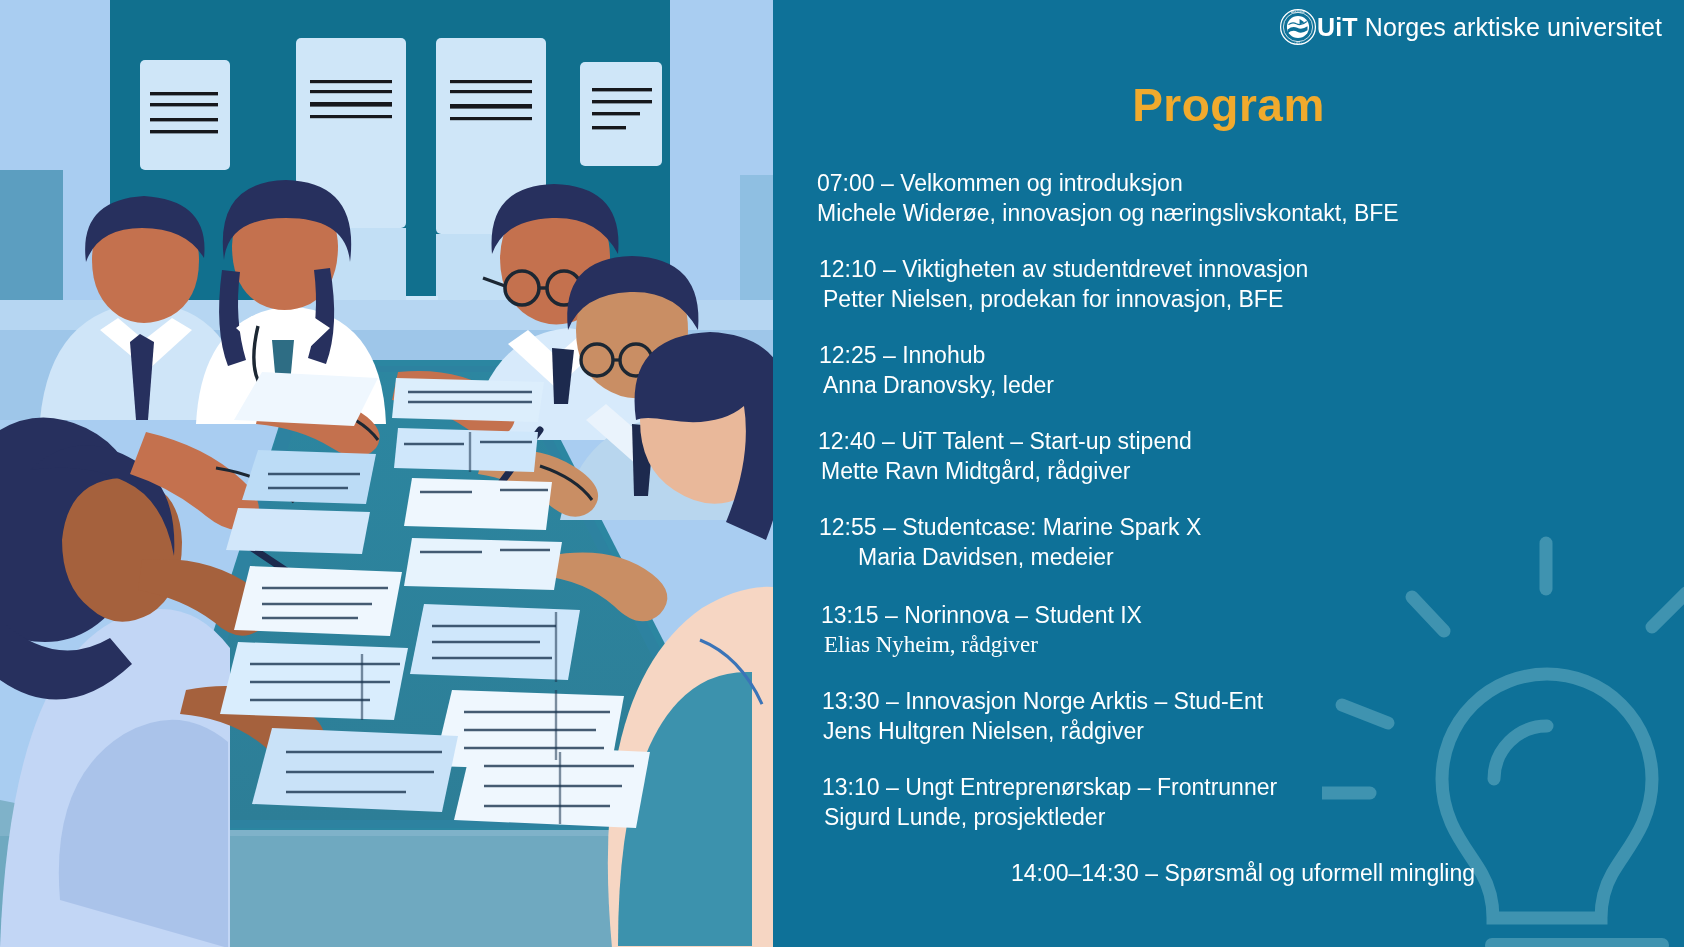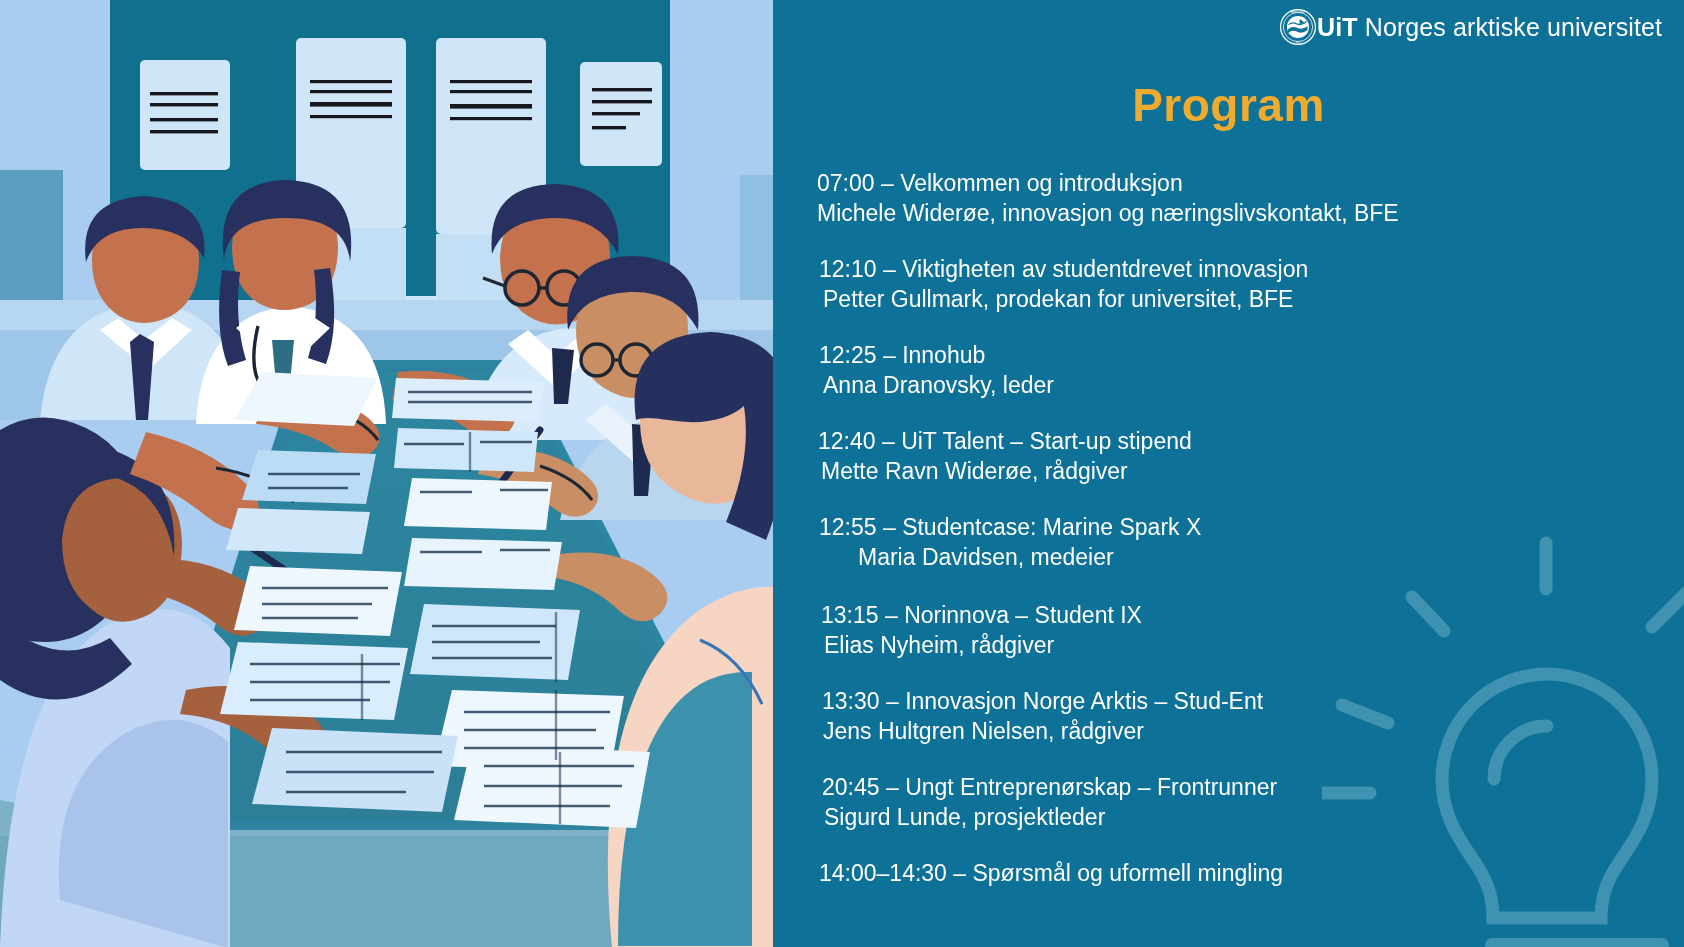--- a/index.html
+++ b/index.html
@@ -26,26 +26,26 @@
 
   .program{position:absolute;left:44px;top:168px;width:850px;color:#ffffff;}
   .entry{margin-bottom:26px;}
   .entry .l1{font-size:23px;line-height:30px;white-space:nowrap;}
   .entry .l2{font-size:23px;line-height:30px;white-space:nowrap;}
   .entry.e1 .l1{padding-left:0px;}  .entry.e1 .l2{padding-left:0px;}
   .entry.e2 .l1{padding-left:2px;}  .entry.e2 .l2{padding-left:6px;}
   .entry.e3 .l1{padding-left:2px;}  .entry.e3 .l2{padding-left:6px;}
   .entry.e4 .l1{padding-left:1px;}  .entry.e4 .l2{padding-left:4px;}
   .entry.e5 .l1{padding-left:2px;margin-top:8px;}  .entry.e5 .l2{padding-left:0px;margin-left:41px;}
-  .entry.e6 .l1{padding-left:4px;}  .entry.e6 .l2{padding-left:7px;}
+  .entry.e6 .l1{padding-left:4px;}  .entry.e6 .l2{padding-left:7px;font-family:Liberation Serif, serif;}
   .entry.e7 .l1{padding-left:5px;}  .entry.e7 .l2{padding-left:6px;}
   .entry.e8 .l1{padding-left:5px;}  .entry.e8 .l2{padding-left:7px;}
   .entry.e9 .l1{padding-left:2px;}
   .entry.e5{margin-bottom:28px;}
-  .entry.e9{margin-bottom:0;}
+  .entry.e9{margin-bottom:0;text-align:center;}
 </style>
 </head>
 <body>
 
 <div class="slide">
 
   <div class="illus">
     <svg viewBox="0 0 773 947" xmlns="http://www.w3.org/2000/svg">
       <defs>
         <clipPath id="frame">
@@ -270,44 +270,44 @@
 
     <div class="title">Program</div>
 
     <div class="program">
       <div class="entry e1">
         <div class="l1">07:00 – Velkommen og introduksjon</div>
         <div class="l2">Michele Widerøe, innovasjon og næringslivskontakt, BFE</div>
       </div>
       <div class="entry e2">
         <div class="l1">12:10 – Viktigheten av studentdrevet innovasjon</div>
-        <div class="l2">Petter Gullmark, prodekan for universitet, BFE</div>
+        <div class="l2">Petter Nielsen, prodekan for innovasjon, BFE</div>
       </div>
       <div class="entry e3">
         <div class="l1">12:25 – Innohub</div>
         <div class="l2">Anna Dranovsky, leder</div>
       </div>
       <div class="entry e4">
         <div class="l1">12:40 – UiT Talent – Start-up stipend</div>
-        <div class="l2">Mette Ravn Widerøe, rådgiver</div>
+        <div class="l2">Mette Ravn Midtgård, rådgiver</div>
       </div>
       <div class="entry e5">
         <div class="l1">12:55 – Studentcase: Marine Spark X</div>
         <div class="l2">Maria Davidsen, medeier</div>
       </div>
       <div class="entry e6">
         <div class="l1">13:15 – Norinnova – Student IX</div>
         <div class="l2">Elias Nyheim, rådgiver</div>
       </div>
       <div class="entry e7">
         <div class="l1">13:30 – Innovasjon Norge Arktis – Stud-Ent</div>
         <div class="l2">Jens Hultgren Nielsen, rådgiver</div>
       </div>
       <div class="entry e8">
-        <div class="l1">20:45 – Ungt Entreprenørskap – Frontrunner</div>
+        <div class="l1">13:10 – Ungt Entreprenørskap – Frontrunner</div>
         <div class="l2">Sigurd Lunde, prosjektleder</div>
       </div>
       <div class="entry e9">
         <div class="l1">14:00–14:30 – Spørsmål og uformell mingling</div>
       </div>
     </div>
 
   </div>
 </div>
 

